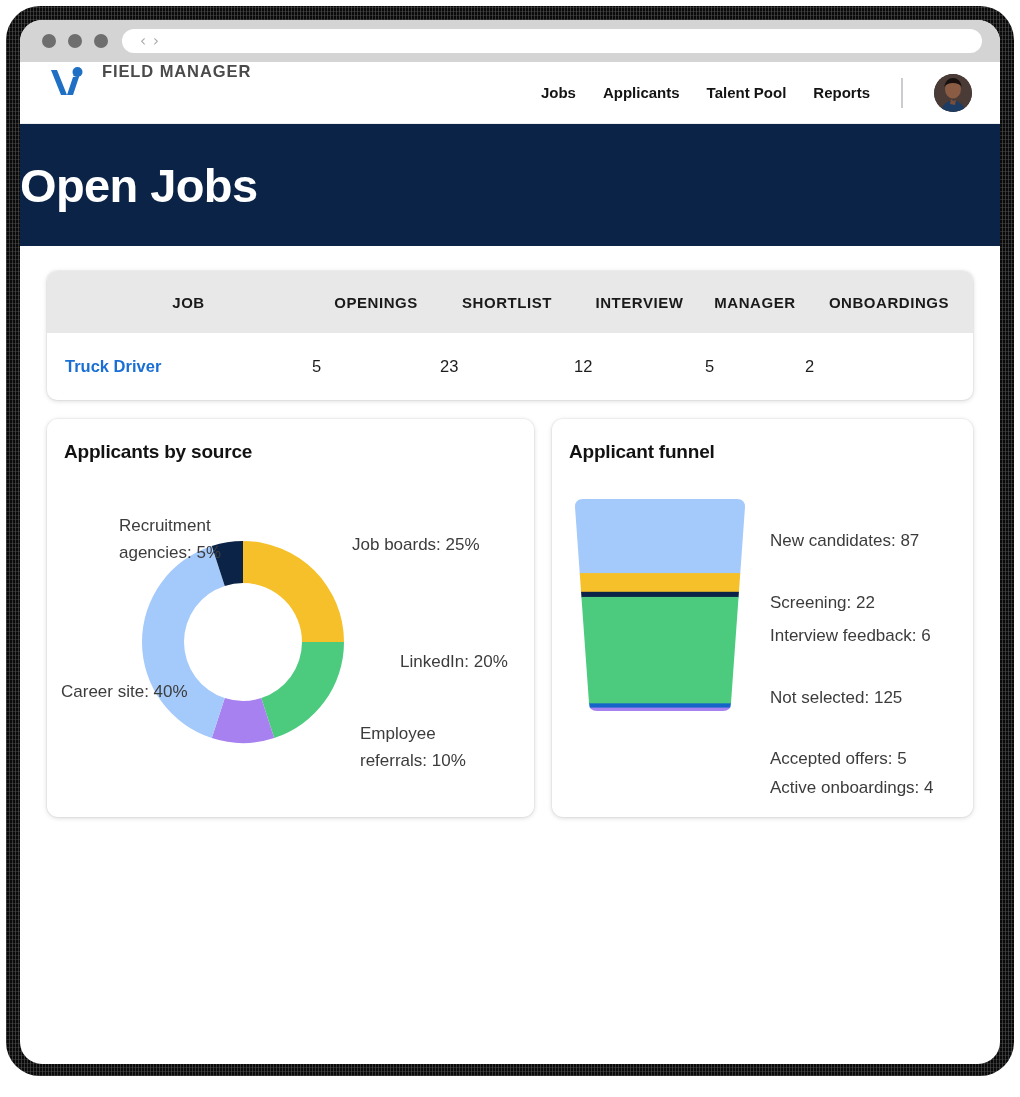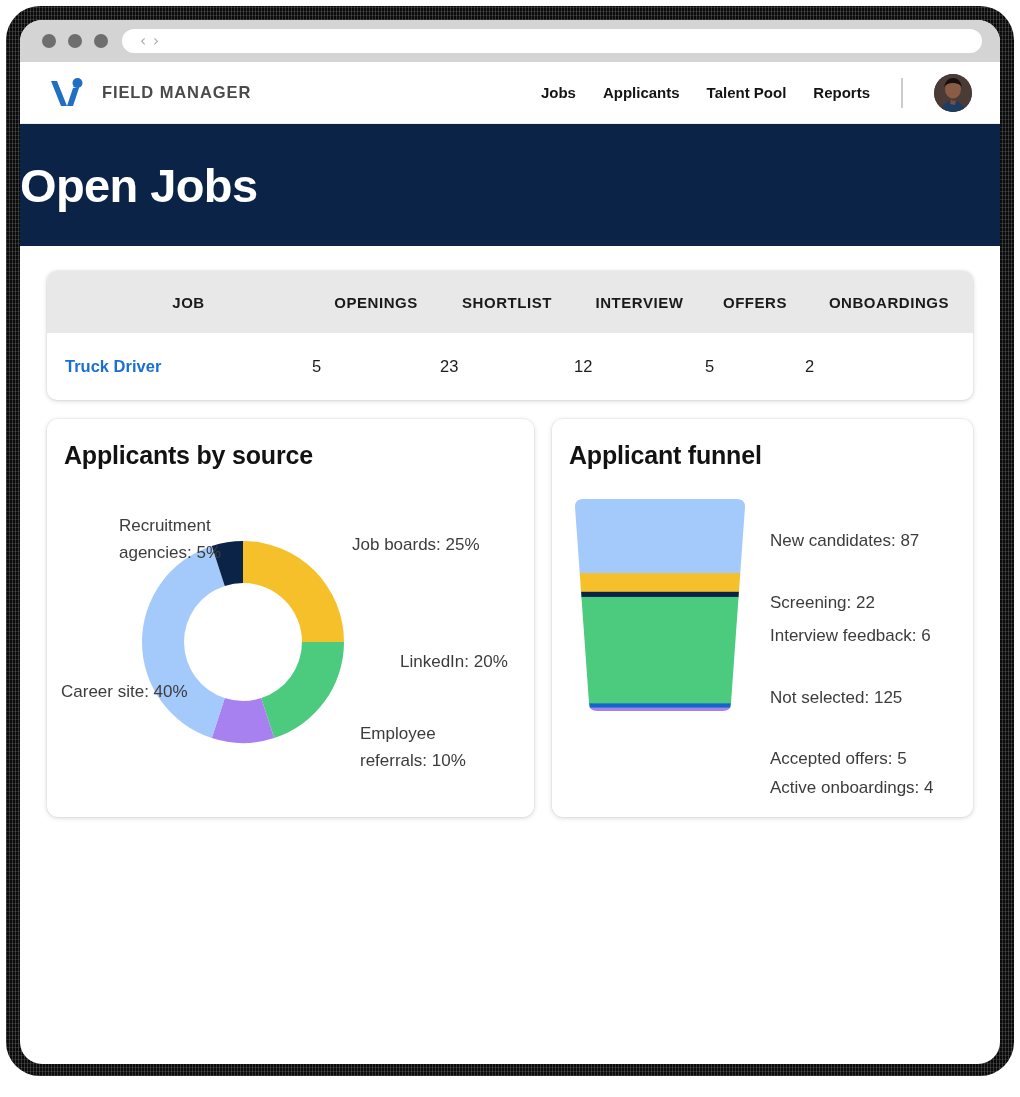--- a/index.html
+++ b/index.html
@@ -64,21 +64,20 @@
     gap: 7px;
     margin-right: 4px;
   }
   .chev { color: #a8a8a8; font-size: 15px; line-height: 1; font-family: "DejaVu Sans", sans-serif;}
 
   
   .navbar {
     height: 62px;
     background: #ffffff;
     display: flex;
-    align-items: center;
     padding: 0 28px 0 26px;
     border-bottom: 1px solid #eceef0;
   }
   .logo { width: 40px; height: 40px; flex: none; }
   .brand {
     font-size: 16.5px;
     font-weight: bold;
     letter-spacing: .9px;
     color: #4a4a4a;
     margin-left: 16px;
@@ -169,21 +168,21 @@
     background: #ffffff;
     border-radius: 11px;
     box-shadow: 0 1px 5px rgba(0,0,0,.16), 0 0 0 1px rgba(0,0,0,.03);
     position: relative;
   }
   .card-donut { width: 487px; height: 398px; }
   .card-funnel { flex: 1; height: 398px; }
   .cardtitle {
     position: absolute;
     left: 17px; top: 22px;
-    font-size: 25px;
+    font-size: 19px;
     font-weight: bold;
     color: #121212;
     letter-spacing: -.2px;
   }
   .chartsvg { position: absolute; left: 0; top: 0; }
   .lbl {
     font-family: "Liberation Sans", sans-serif;
     font-size: 17px;
     fill: #3c3c3c;
   }
@@ -249,21 +248,21 @@
   <div class="content">
 
     <div class="tablecard">
       <table>
         <thead>
           <tr>
             <th class="c0">JOB</th>
             <th class="c1">OPENINGS</th>
             <th class="c2">SHORTLIST</th>
             <th class="c3">INTERVIEW</th>
-            <th class="c4">OFFERS</th>
+            <th class="c4">MANAGER</th>
             <th class="c5">ONBOARDINGS</th>
           </tr>
         </thead>
         <tbody>
           <tr>
             <td class="c0"><a class="joblink" href="#">Truck Driver</a></td>
             <td class="c1">5</td>
             <td class="c2">23</td>
             <td class="c3">12</td>
             <td class="c4">5</td>

